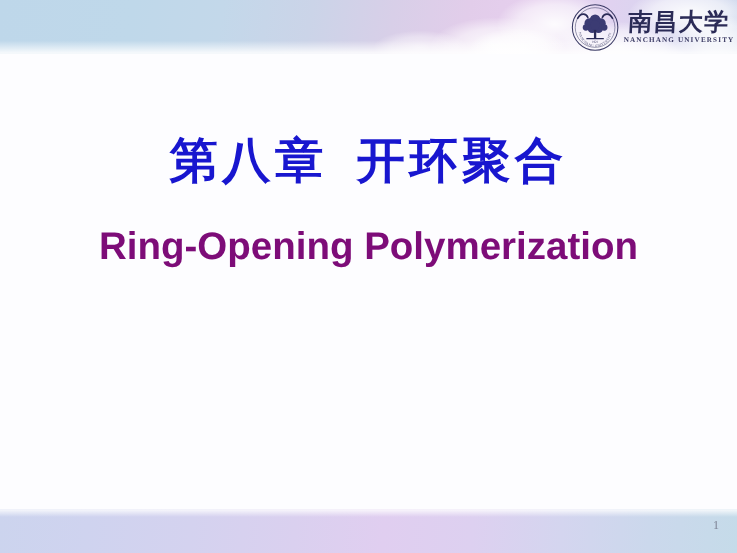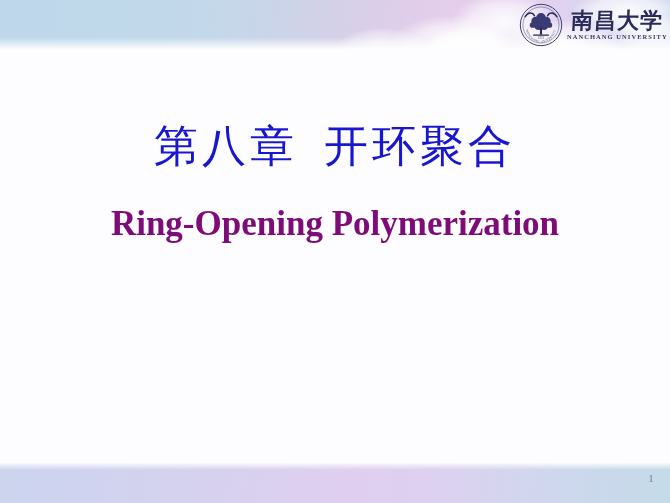--- a/index.html
+++ b/index.html
@@ -118,34 +118,34 @@
   }
 
   .title-cn {
     position: absolute;
     left: 0;
     top: 68px;
     width: 670px;
     text-align: center;
     font-family: "DejaVu Sans", "Liberation Sans", sans-serif;
     font-size: 44px;
-    font-weight: 400;
+    font-weight: 700;
     color: #1816cf;
     letter-spacing: 4px;
     white-space: nowrap;
   }
   .title-cn .gap { display: inline-block; width: 26px; }
 
   .title-en {
     position: absolute;
     left: 0;
     top: 155px;
     width: 670px;
     text-align: center;
-    font-family: Liberation Serif, serif;
+    font-family: Liberation Sans, sans-serif;
     font-size: 35px;
     font-weight: 700;
     color: #7d0c78;
     letter-spacing: 0px;
     white-space: nowrap;
   }
 
   
   .bottom-band {
     position: absolute;

